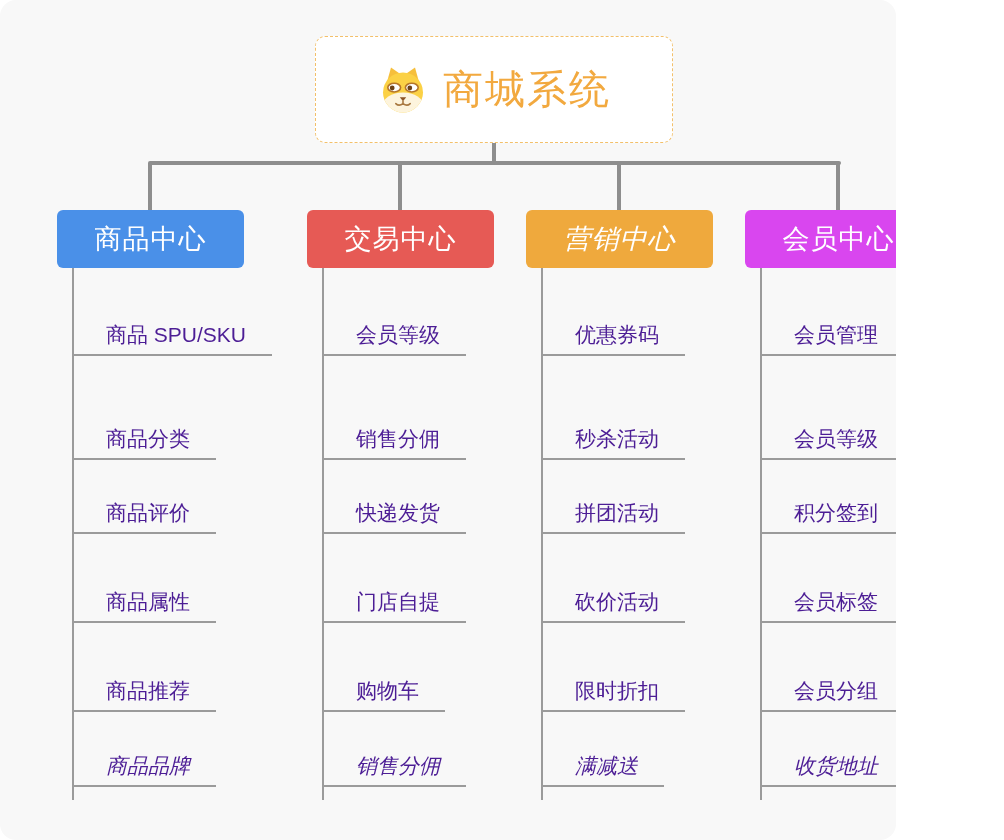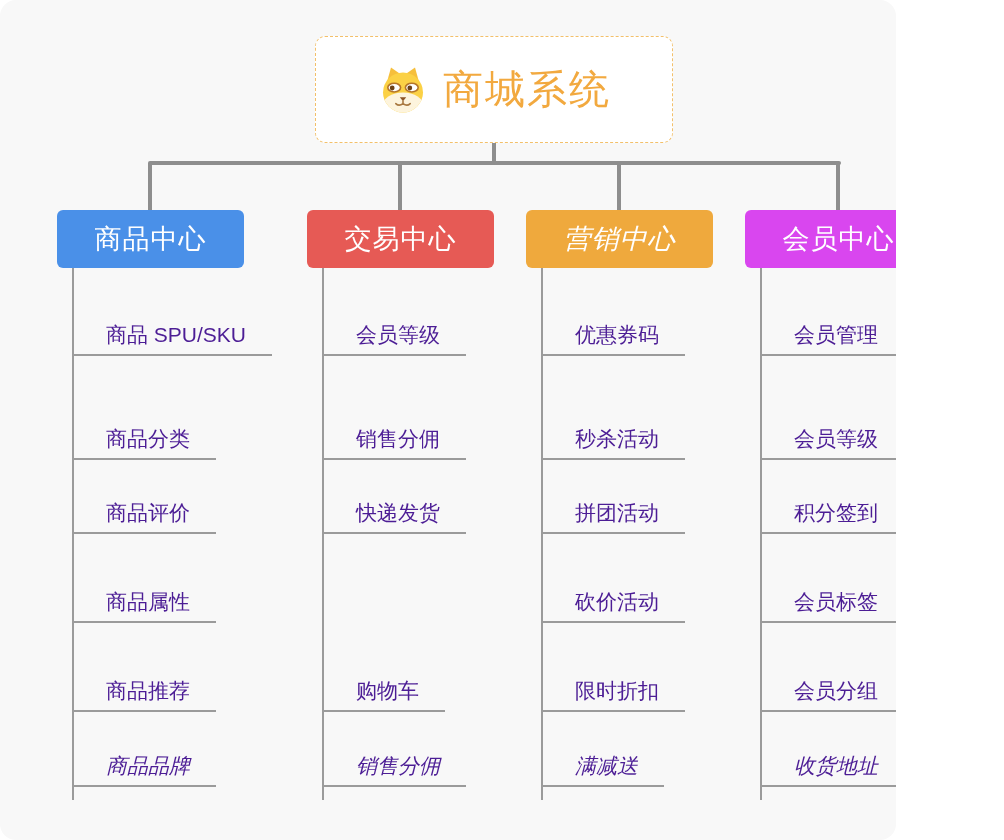--- a/index.html
+++ b/index.html
@@ -132,20 +132,21 @@
     <div class="leaf l3">商品评价</div>
     <div class="leaf l4">商品属性</div>
     <div class="leaf l5">商品推荐</div>
     <div class="leaf l6">商品品牌</div>
   </div>
 
   <div class="branch-col bc-2">
     <div class="leaf l1">会员等级</div>
     <div class="leaf l2">销售分佣</div>
     <div class="leaf l3">快递发货</div>
+    <div class="leaf l4">门店自提</div>
     <div class="leaf l5">购物车</div>
     <div class="leaf l6">销售分佣</div>
   </div>
 
   <div class="branch-col bc-3">
     <div class="leaf l1">优惠券码</div>
     <div class="leaf l2">秒杀活动</div>
     <div class="leaf l3">拼团活动</div>
     <div class="leaf l4">砍价活动</div>
     <div class="leaf l5">限时折扣</div>

